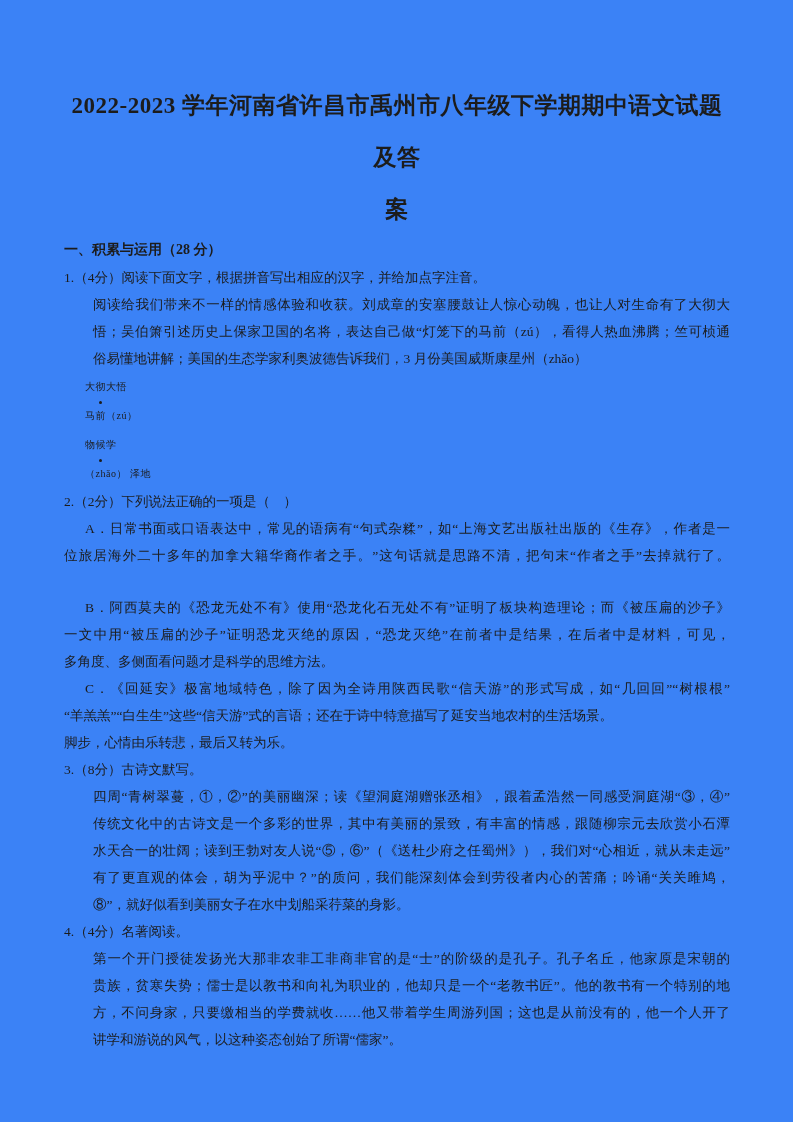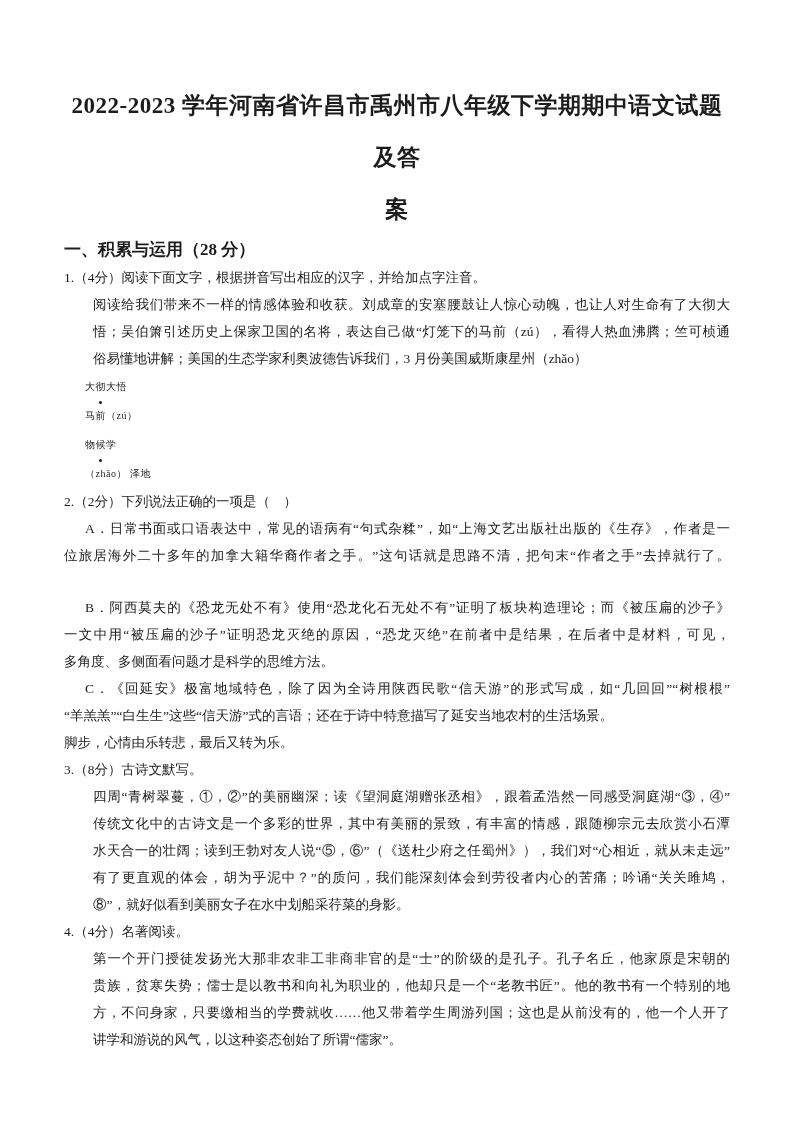--- a/index.html
+++ b/index.html
@@ -1,35 +1,35 @@
 <!DOCTYPE html>
 <html><head>
 <meta charset="utf-8">
 <style>
   html,body{margin:0;padding:0;background:#e8e8e8;}
   .page{
     position:relative;
     width:793px;height:1122px;
     margin:0 auto;
-    background:#ffffff;
+    background:#3b82f6;
     overflow:hidden;
     font-family:"Liberation Serif","DejaVu Serif",serif;
     color:#1c1c1c;
   }
   .content{padding:0 63px 0 64px;}
   .doc-title{
     margin-top:80px;
     font-size:23px;
     font-weight:700;
     line-height:52px;
     text-align:center;
     letter-spacing:0.5px;
   }
   .section-heading{
-    font-size:17px;
+    font-size:14px;
     font-weight:700;
     line-height:28px;
   }
   .q{font-size:13.5px;line-height:27px;}
   .para{font-size:13.5px;}
   .para.ind{margin-left:29px;}
   .line{font-size:13.5px;line-height:27px;}
   .line.fill{text-align:justify;text-align-last:justify;}
   .opt .line.first{text-indent:21px;font-family:Liberation Serif, serif;}
   .word{

